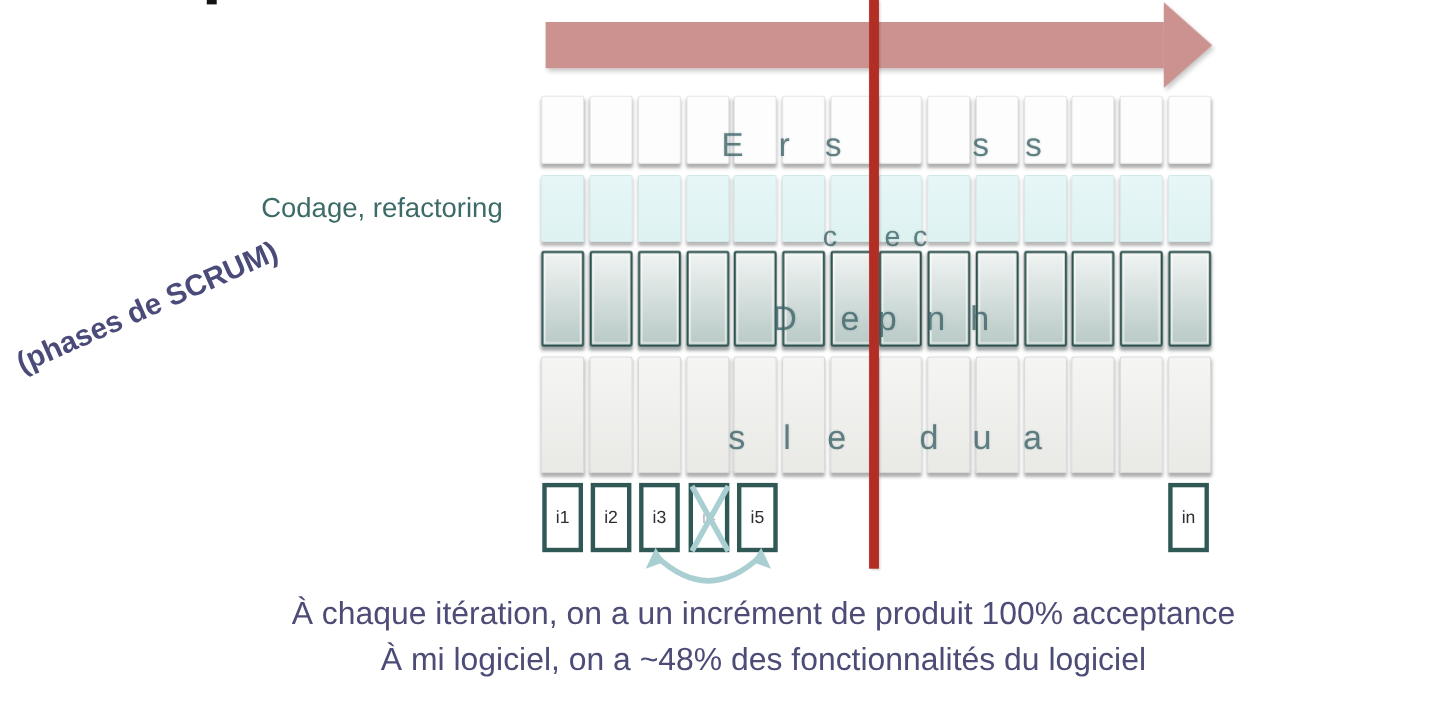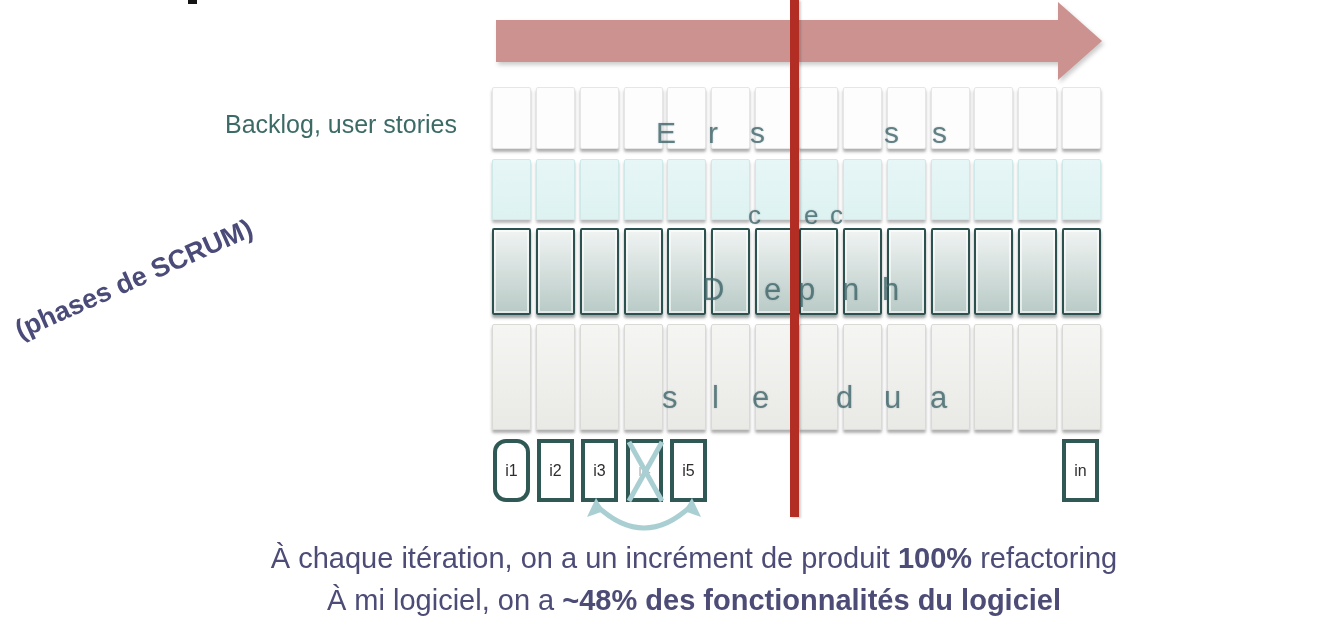--- a/index.html
+++ b/index.html
@@ -55,21 +55,21 @@
     align-items:center;justify-content:center;font-size:16px;color:#2e2e2e;}
   .iter-box .lbl.faint{opacity:.35;}
   .iter-box svg{position:absolute;left:-3px;top:-3px;z-index:2;}
 
   
   #swap-arrow{left:582px;top:498px;width:124px;height:38px;overflow:visible;z-index:4;}
 
   
   #captions{left:70px;top:537px;width:1248px;text-align:center;color:var(--purple);
     font-size:29px;line-height:42px;}
-  #captions b{font-weight:bold;margin-top:16px;}
+  #captions b{font-weight:normal;margin-top:16px;}
 </style>
 </head>
 <body>
 
 <div id="stage">
 
   <div class="abs" id="title-remnant"></div>
 
   <div class="abs" id="arrow-wrap">
     <div id="arrow-shaft"></div>
@@ -151,26 +151,26 @@
       <span class="frag" style="left: 842px; top: 272px; font-size: 31px;">n</span>
       <span class="frag" style="left: 882px; top: 272px; font-size: 31px;">h</span>
       <span class="frag" style="left: 662px; top: 380px; font-size: 31px;">s</span>
       <span class="frag" style="left: 712px; top: 380px; font-size: 31px;">l</span>
       <span class="frag" style="left: 752px; top: 380px; font-size: 31px;">e</span>
       <span class="frag" style="left: 836px; top: 380px; font-size: 31px;">d</span>
       <span class="frag" style="left: 884px; top: 380px; font-size: 31px;">u</span>
       <span class="frag" style="left: 930px; top: 380px; font-size: 31px;">a</span>
     </div>
 
-  <div class="row-label" style="top:110px">Backlog, user stories</div>
+  <div class="row-label" style="top:175px">Codage, refactoring</div>
 
   <div class="abs" id="rotated-label">(phases de SCRUM)</div>
 
   <div id="iterations-layer">
-      <div class="iter-box" style="left: 493px; border-radius: 13px;">
+      <div class="iter-box" style="left: 493px;">
         <div class="lbl">i1</div>
       </div>
       <div class="iter-box" style="left: 537px;">
         <div class="lbl">i2</div>
       </div>
       <div class="iter-box" style="left: 581px;">
         <div class="lbl">i3</div>
       </div>
       <div class="iter-box" style="left: 626px;">
         <div class="lbl faint">i4</div>
@@ -187,17 +187,17 @@
       </div>
     </div>
 
   <svg class="abs" id="swap-arrow" viewBox="0 0 124 38">
     <path d="M 15 8 Q 62 52 109 8" fill="none" stroke="#a9cfd3" stroke-width="5"></path>
     <polygon points="5,19 14,0 22,13" fill="#a9cfd3"></polygon>
     <polygon points="102,13 110,0 119,19" fill="#a9cfd3"></polygon>
   </svg>
 
   <div class="abs" id="captions">
-    <div id="caption-line-1"><span>À chaque itération, on a un incrément de produit </span><b>100%</b><span> refactoring</span></div>
+    <div id="caption-line-1"><span>À chaque itération, on a un incrément de produit </span><b>100%</b><span> acceptance</span></div>
     <div id="caption-line-2"><span>À mi logiciel, on a </span><b>~48% des fonctionnalités du logiciel</b></div>
   </div>
 
 </div>
 
 </body></html>

